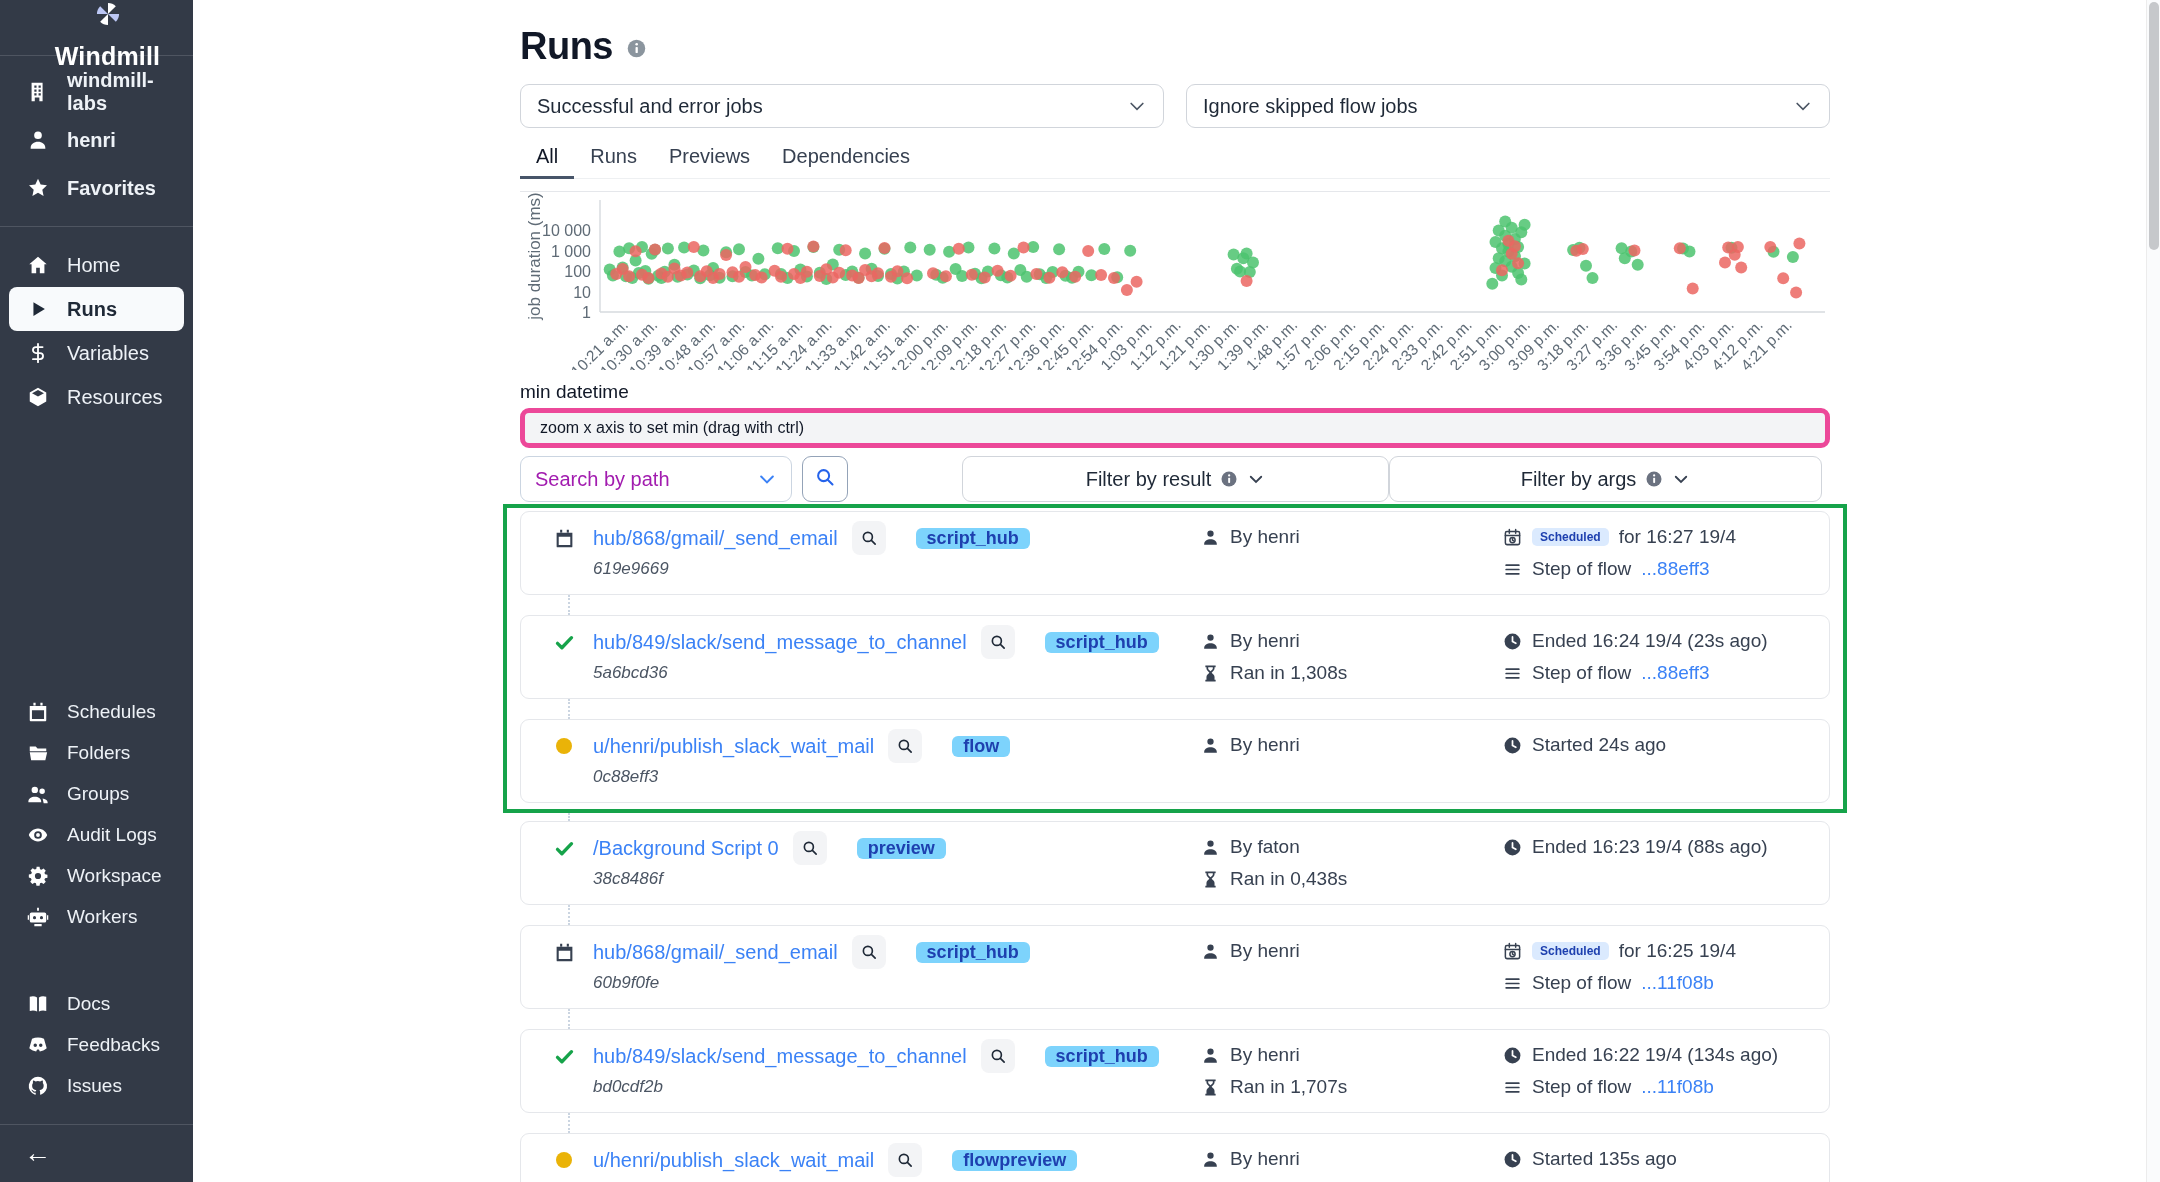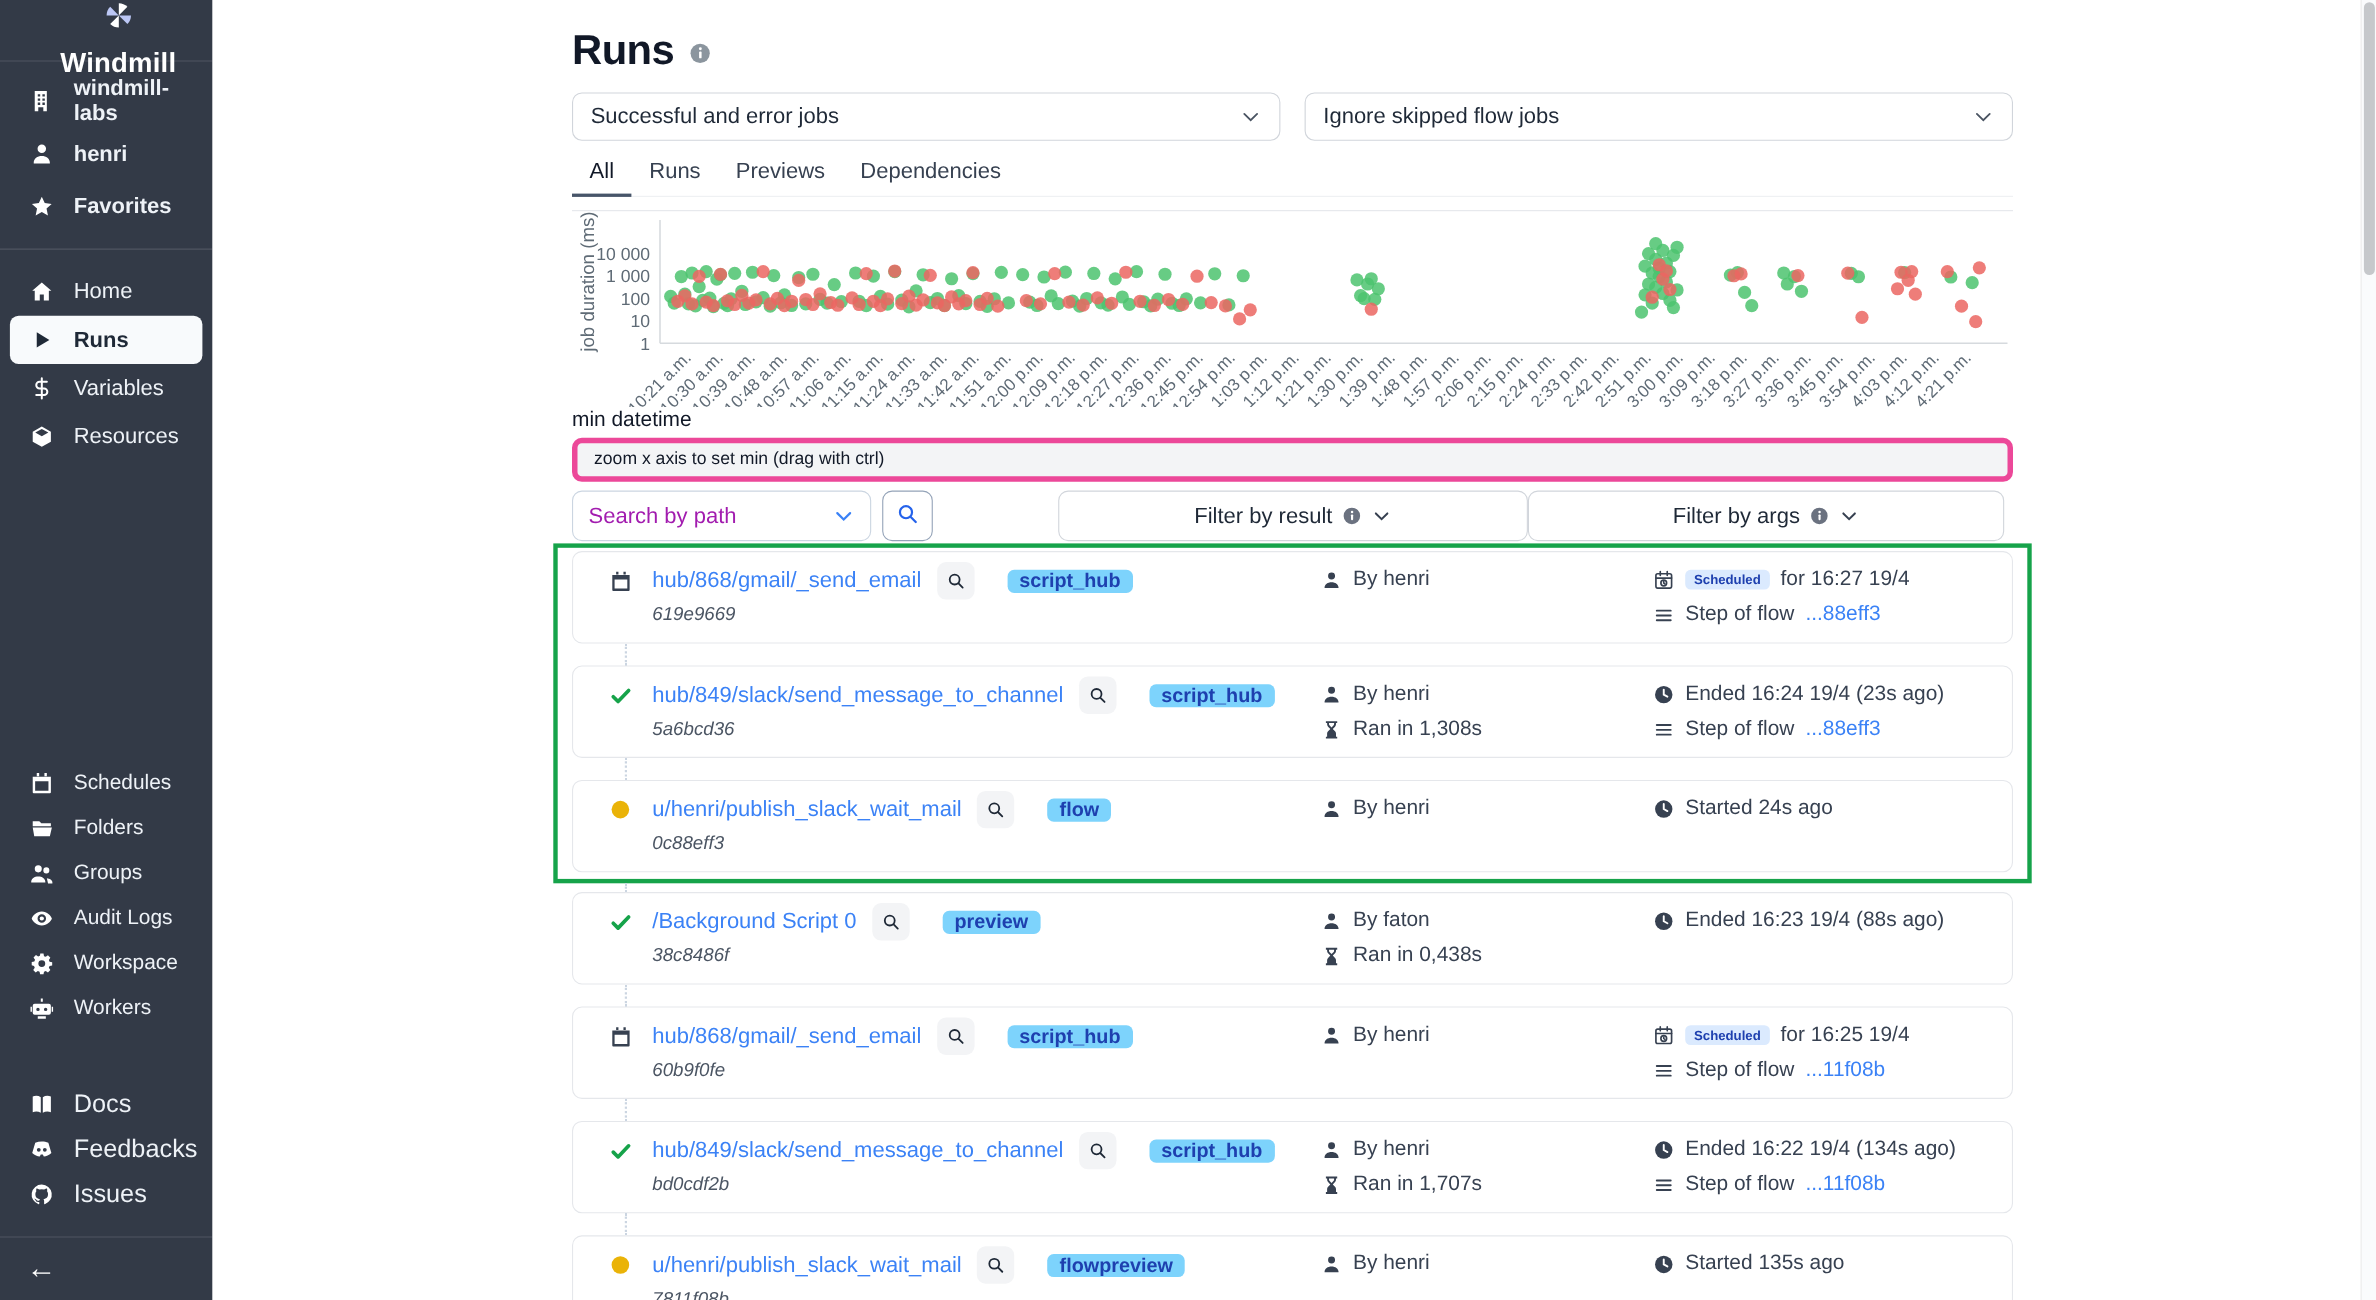--- a/index.html
+++ b/index.html
@@ -20,21 +20,21 @@
   .grp-ws { margin-top:12px; }
   .grp-ws .side-item { font-weight:600; }
   .grp-nav { margin-top:16px; }
   .grp-nav .side-item { height:44px; font-weight:500; }
   .side-item.active { background:#f8fafc; color:#1f2937; border-radius:8px; margin:0 9px;
     padding-left:17px; font-weight:700; }
   .side-item.active .sicon, .side-item.active .glyph { color:#1f2937; }
   .grp-admin { margin-top:auto; }
   .grp-admin .side-item { height:41px; font-size:19px; }
   .grp-links { margin-top:46px; }
-  .grp-links .side-item { height:41px; font-size:23px; }
+  .grp-links .side-item { height:41px; font-size:19px; }
   .side-bottom { border-top:1px solid rgba(255,255,255,.14); margin-top:18px; height:58px;
     display:flex; align-items:center; padding-left:24px; }
   .back-arrow { font-size:27px; color:#fff; cursor:pointer; }
 
   
   .main { position:absolute; left:193px; top:0; right:14px; bottom:0; }
   .content { width:1310px; margin-left:327px; }
   .title-row { margin-top:25px; display:flex; align-items:center; gap:13px; }
   .page-title { font-size:38px; font-weight:800; color:#111827; letter-spacing:-.5px; }
   .info-badge { width:21px; height:21px; color:#8b959e; margin-top:4px;}
@@ -48,21 +48,21 @@
     font-size:20px; color:#1f2937; cursor:pointer; }
   .chev { width:20px; height:20px; color:#4b5563; }
   .chev svg { width:20px; height:20px; }
 
   .tabs { margin-top:12px; display:flex; border-bottom:1px solid #eef0f2; }
   .tab { padding:5px 16px 8px; font-size:20px; color:#374151; cursor:pointer; margin-bottom:-1px; }
   .tab.active { color:#111827; border-bottom:3px solid #475569; }
 
   .chart-wrap { margin-top:12px; border-top:1px solid #e5e7eb; height:178px; }
 
-  .dt-row { margin-top:2px; display:flex; gap:22px; }
+  .dt-row { margin-top:12px; display:flex; gap:22px; }
   .dt-col { flex:1; }
   .dt-label { font-size:19px; color:#111827; margin-bottom:5px; }
   .dt-input { height:40px; background:#f3f4f6; border:5px solid #ec4899; border-radius:9px;
     display:flex; align-items:center; padding:0 15px; font-size:16px; color:#111827; }
 
   .search-row { margin-top:8px; display:flex; align-items:center; }
   .path-select { width:272px; height:46px; border:1px solid #cbd5e1; border-radius:9px;
     display:flex; align-items:center; justify-content:space-between; padding:0 14px;
     font-size:20px; color:#a21caf; cursor:pointer; }
   .path-select .chev { color:#3b82f6; }

